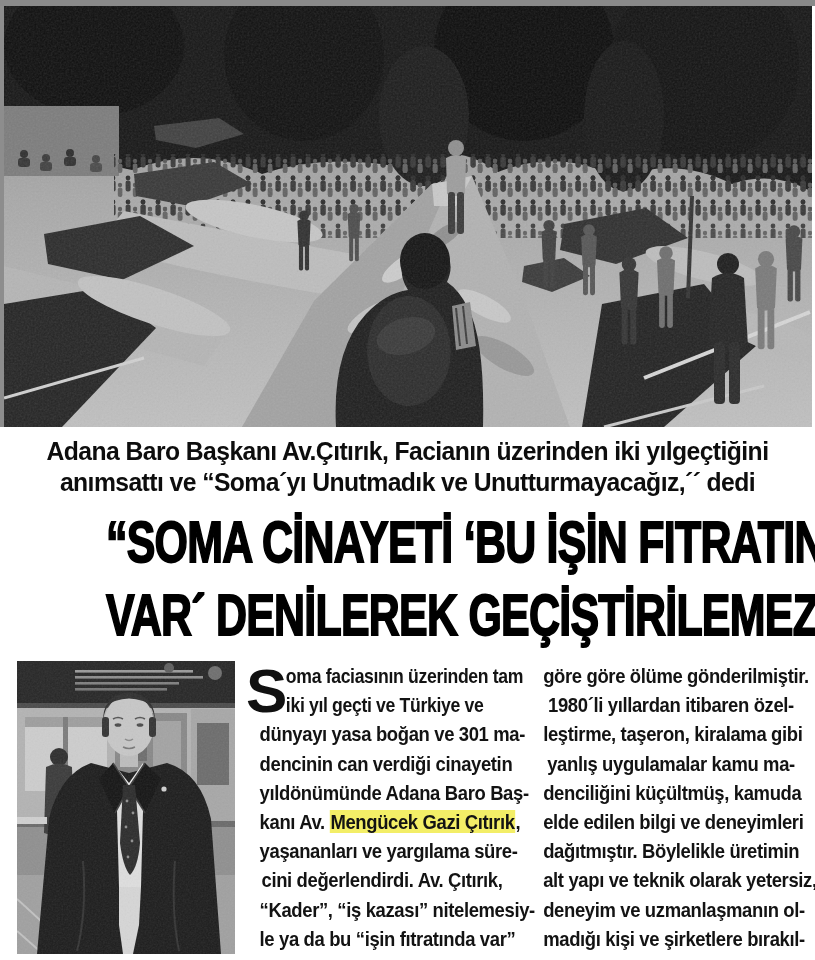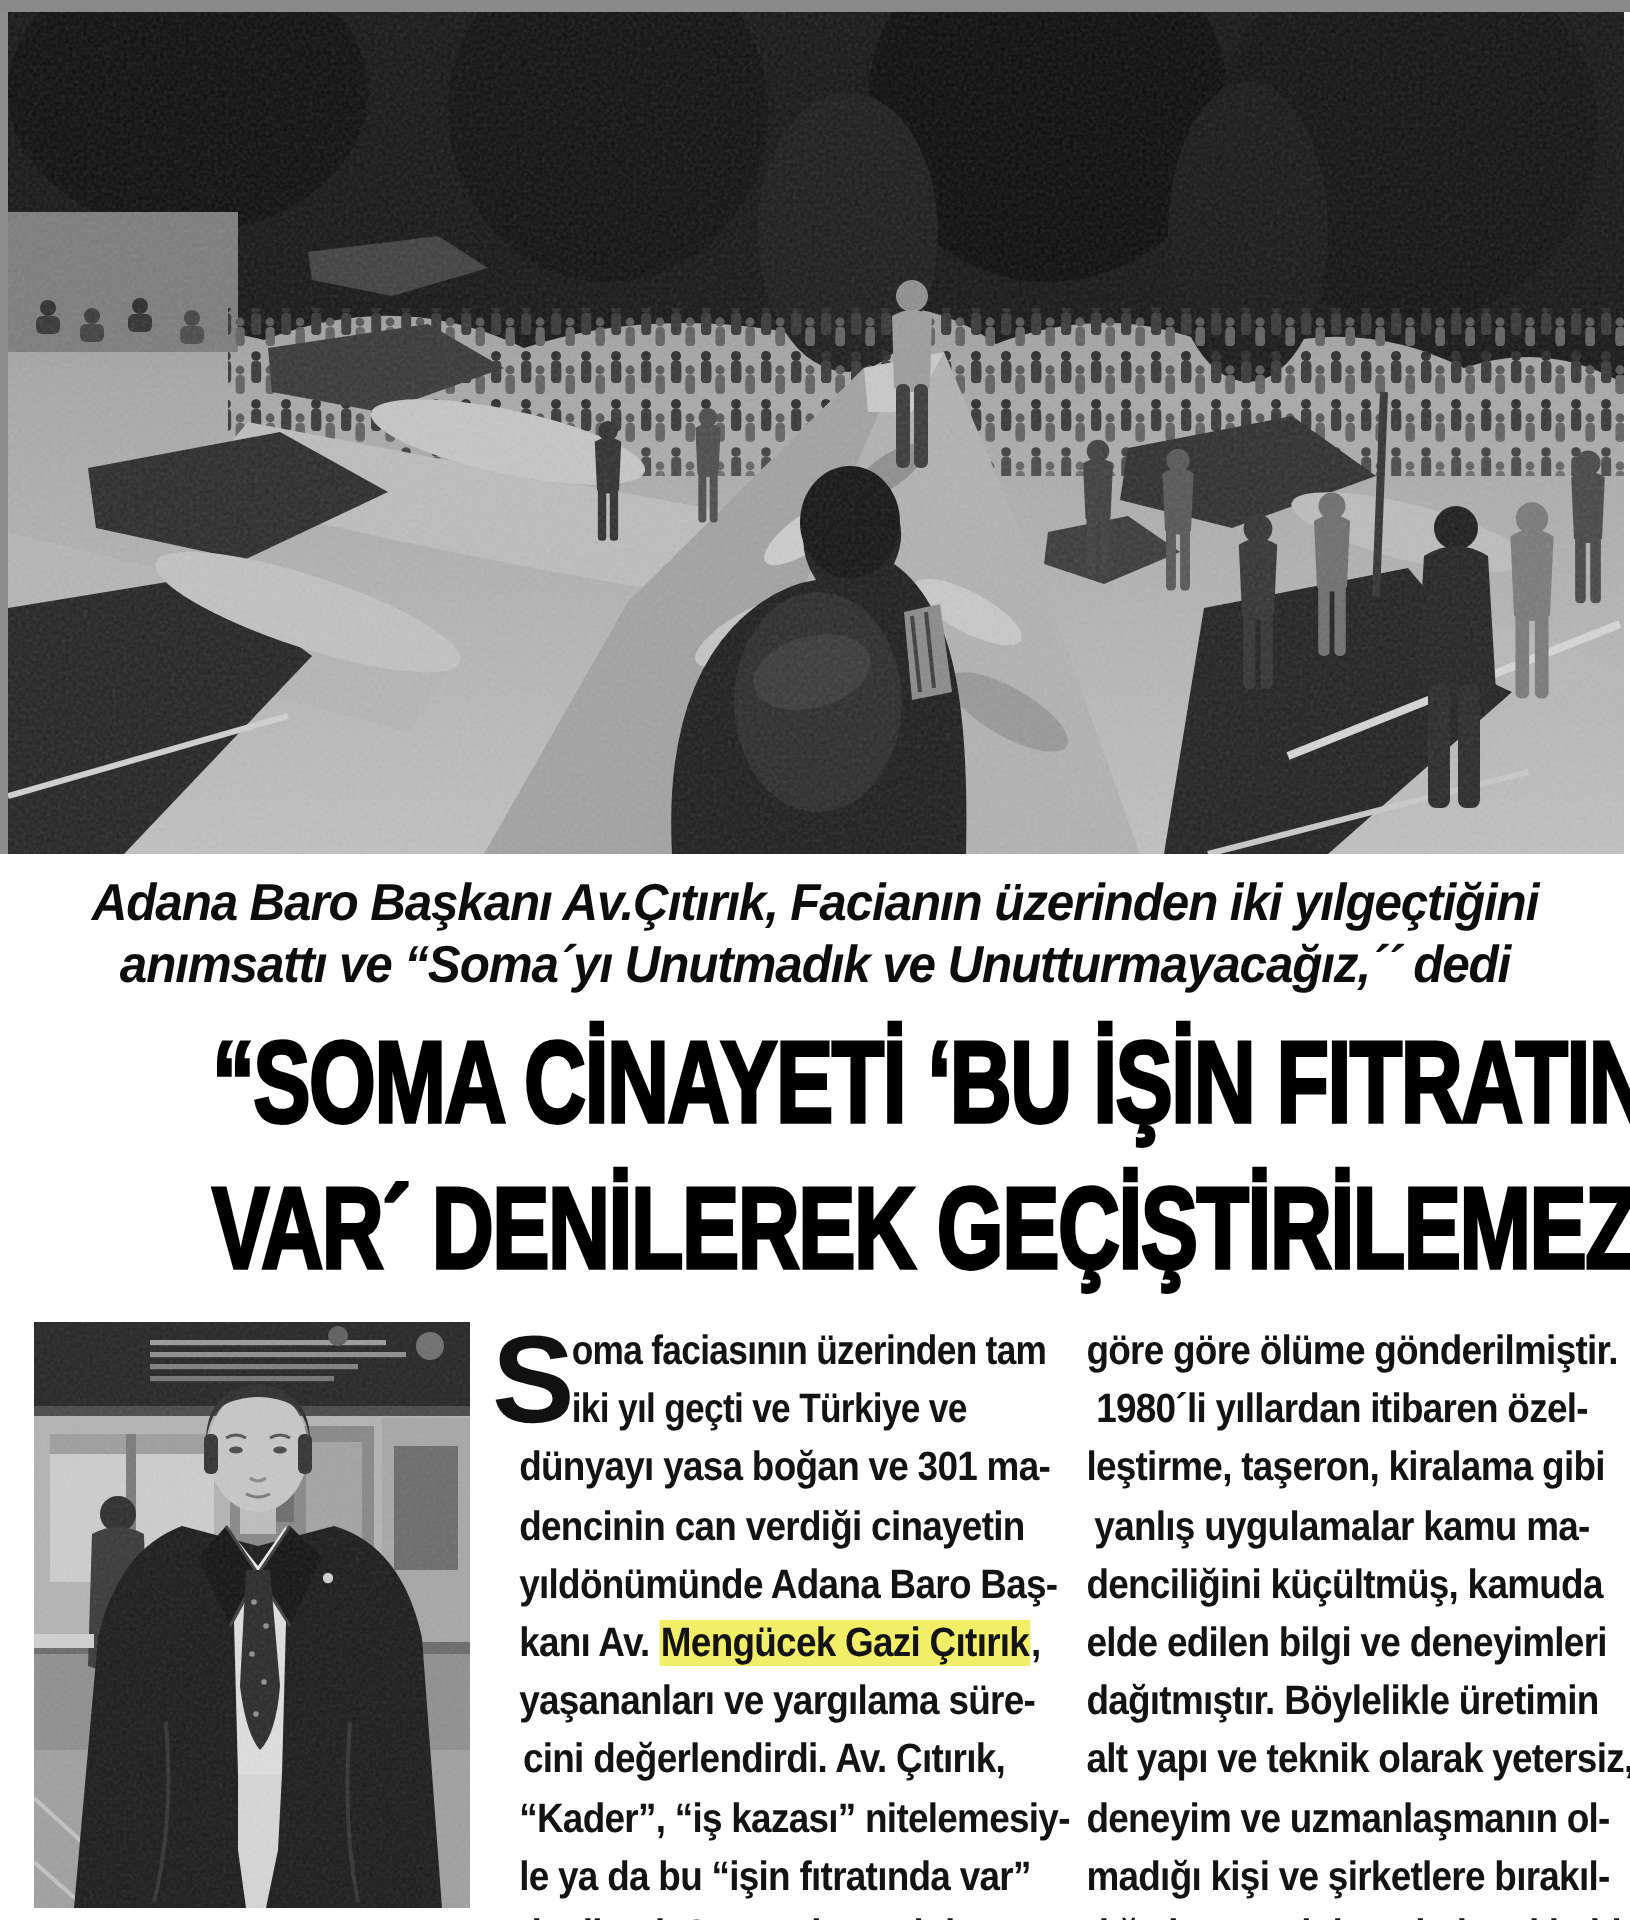--- a/index.html
+++ b/index.html
@@ -9,21 +9,21 @@
     overflow:hidden; position:relative;
     -webkit-font-smoothing:antialiased;
   }
   .topbar { height:6px; background:#8a8a8a; }
   .photo-wrap {
     border-left:4px solid #8d8d8d;
     width:808px; height:421px; overflow:hidden; background:#9a9a9a;
   }
   .photo-wrap svg { display:block; }
 
-  .subhead { margin-top:9px; text-align:center; color:#0d0d0d;font-style:italic; }
+  .subhead { margin-top:9px; text-align:center; color:#0d0d0d; }
   .subhead .sh-line {
     display:block; white-space:nowrap; font-weight:bold;
     font-size:26px; line-height:31px; letter-spacing:-0.6px;
     transform:scaleX(0.95); transform-origin:center;
   }
 
   .headline { margin-top:7px; text-align:center; color:#000; }
   .headline .hl-line {
     display:block; white-space:nowrap; font-weight:bold;
     font-size:58px; line-height:73px; letter-spacing:-1px;

